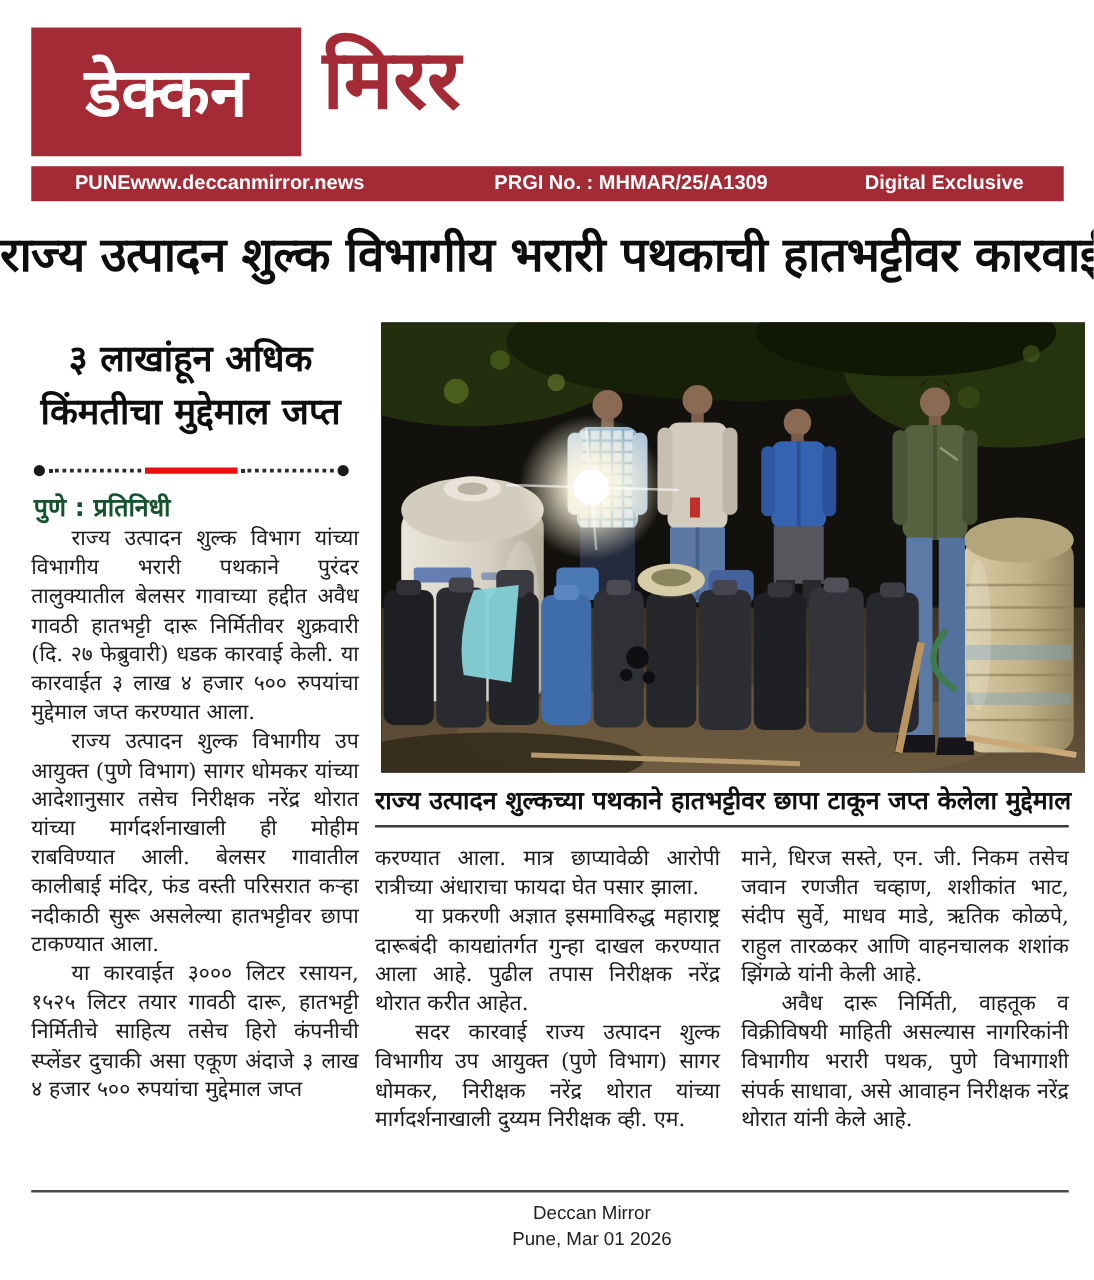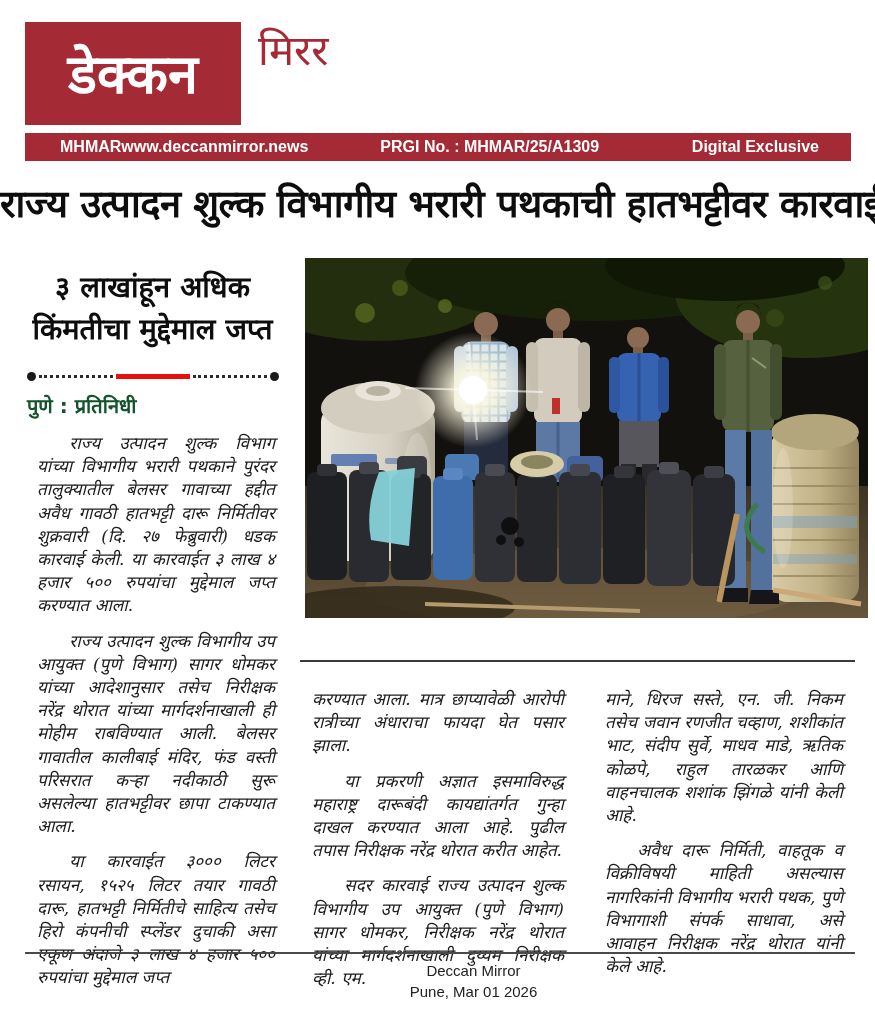--- a/index.html
+++ b/index.html
@@ -5,48 +5,48 @@
   html,body{margin:0;padding:0;background:#ffffff;}
   #page{position:relative;width:875px;height:1024px;background:#ffffff;overflow:hidden;
         font-family:"DejaVu Sans",sans-serif;color:#111;}
 
   
   .brand-box{position:absolute;left:25px;top:22px;width:216px;height:103px;
              background:var(--red);display:flex;align-items:center;justify-content:center;}
   .brand-first{color:#fff;font-size:54px;font-weight:bold;line-height:1;
                font-family:"DejaVu Serif",serif;}
   .brand-second{position:absolute;left:258px;top:30px;color:var(--red);
-                font-size:42px;font-weight:normal;line-height:1;font-family:"DejaVu Serif",serif;}
+                font-size:66px;font-weight:bold;line-height:1;font-family:"DejaVu Serif",serif;}
 
   .infobar{position:absolute;left:25px;top:133px;width:826px;height:28px;background:var(--red);
            display:flex;align-items:center;color:#fff;font-size:16px;font-weight:bold;
            font-family:"Liberation Sans",sans-serif;}
   .infobar .city{margin-left:35px;}
   .infobar .site{}
-  .infobar .prgi{margin-left:72px;}
+  .infobar .prgi{margin-left:104px;}
   .infobar .edition{margin-left:auto;margin-right:32px;}
 
   
   .headline{position:absolute;left:0;top:176px;width:734px;
             font-size:38px;font-weight:bold;color:#0d0d0d;white-space:nowrap;
             letter-spacing:-0.5px;font-family:"DejaVu Sans",sans-serif;}
 
   
   .subhead{position:absolute;left:15px;top:266px;width:275px;text-align:center;
            font-size:29px;font-weight:bold;line-height:1.45;color:#0d0d0d;}
   .divider{position:absolute;left:27px;top:371px;width:252px;height:10px;
            display:flex;align-items:center;}
   .divider .dot{width:9px;height:9px;border-radius:50%;background:#1a1a1a;flex:none;}
   .divider .dots{flex:1;border-top:3px dotted #2a2a2a;margin:0 3px;}
   .divider .redseg{width:74px;height:5px;background:#e8100c;flex:none;}
   .byline{position:absolute;left:27px;top:392px;font-size:20px;font-weight:bold;color:#14532d;}
 
   .bodycol{position:absolute;font-size:17px;line-height:23.2px;text-align:justify;
            color:#1b1b1b;font-family:"DejaVu Serif",serif;}
-  .bodycol p{margin:12px;text-indent:1.9em;font-style:italic;}
+  .bodycol p{margin:0;text-indent:1.9em;}
   #col1{left:25px;top:420px;width:262px;}
   #col2{left:300px;top:676px;width:276px;}
   #col3{left:593px;top:676px;width:262px;}
   #col2 p.cont, #col3 p.cont{text-indent:0;}
 
   
   .photo{position:absolute;left:305px;top:258px;width:563px;height:360px;background:#0e0d0a;}
   .caption{position:absolute;left:300px;top:626px;width:568px;font-size:20px;
            font-weight:bold;color:#111;white-space:nowrap;}
   .caption-rule{position:absolute;left:300px;top:660px;width:555px;height:0;
@@ -63,21 +63,21 @@
 <body>
 
 <div id="page" style="--red:#a42a35;">
 
   <div class="brand-box">
     <span class="brand-first">डेक्कन</span>
   </div>
   <span class="brand-second">मिरर</span>
 
   <div class="infobar">
-    <span class="city">MHMAR</span>
+    <span class="city">PUNE</span>
     <span class="site">www.deccanmirror.news</span>
     <span class="prgi">PRGI No. : MHMAR/25/A1309</span>
     <span class="edition">Digital Exclusive</span>
   </div>
 
   <div class="headline">राज्य उत्पादन शुल्क विभागीय भरारी पथकाची हातभट्टीवर कारवाई</div>
 
   <div class="subhead">३ लाखांहून अधिक किंमतीचा मुद्देमाल जप्त</div>
   <div class="divider">
     <span class="dot"></span>
@@ -285,20 +285,21 @@
 
       <g>
         <circle cx="168" cy="132" r="58" fill="url(#flare)"></circle>
         <line x1="100" y1="130" x2="238" y2="134" stroke="#ffffff" stroke-width="2" opacity="0.6"></line>
         <line x1="164" y1="84" x2="172" y2="182" stroke="#ffffff" stroke-width="2" opacity="0.45"></line>
         <circle cx="168" cy="132" r="14" fill="#ffffff"></circle>
       </g>
     </svg>
   </div>
 
+  <div class="caption">राज्य उत्पादन शुल्कच्या पथकाने हातभट्टीवर छापा टाकून जप्त केलेला मुद्देमाल</div>
   <div class="caption-rule"></div>
   <div class="bottom-rule"></div>
 
   <div class="footer">
     <div>Deccan Mirror</div>
     <div>Pune, Mar 01 2026</div>
   </div>
 
 </div>
 

